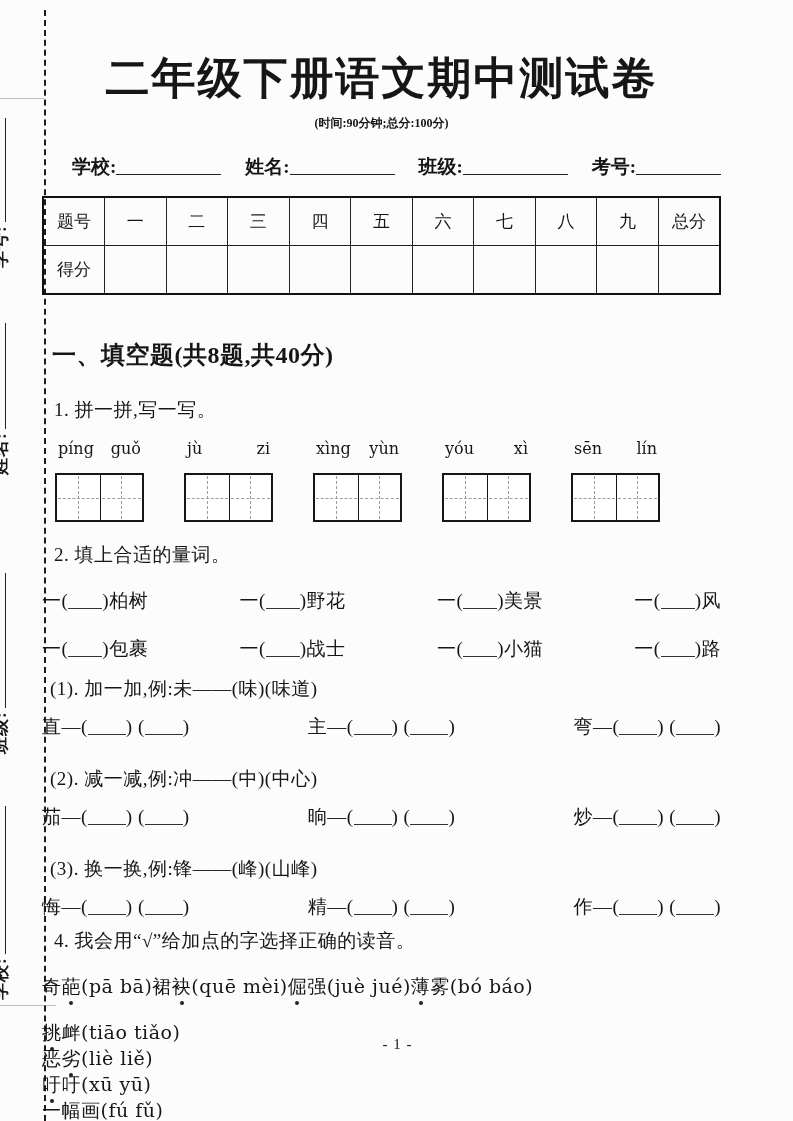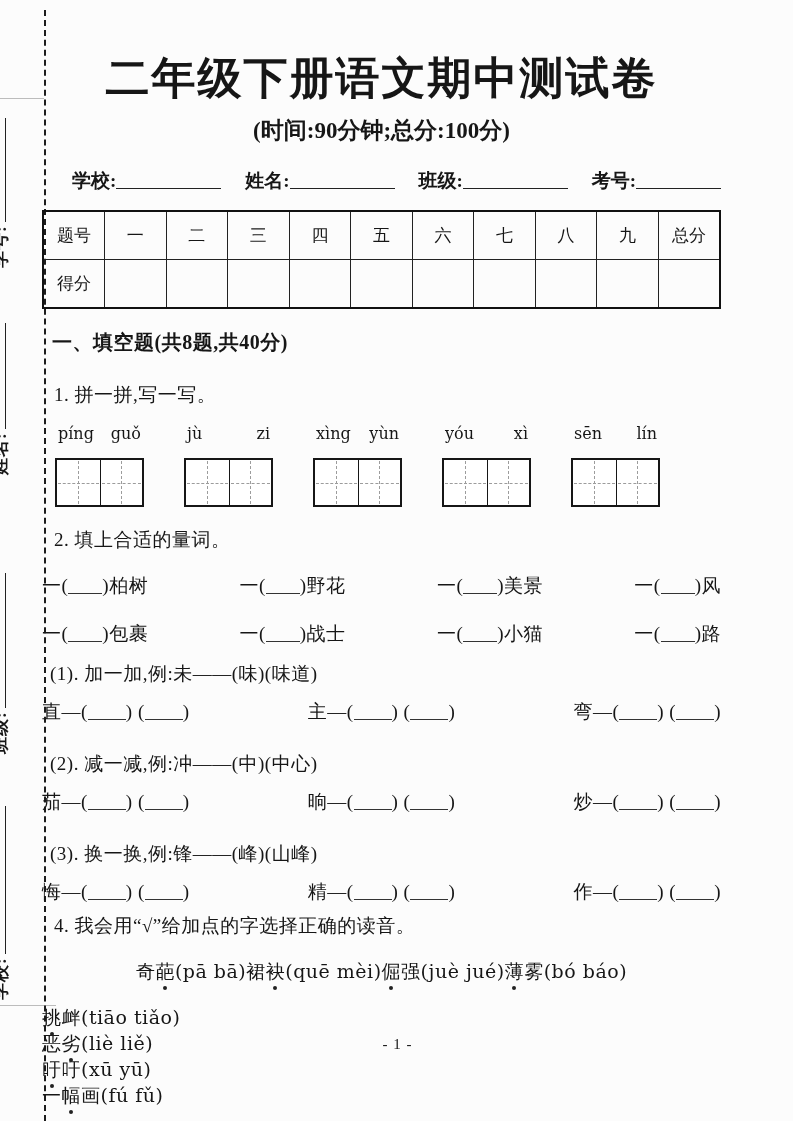--- a/index.html
+++ b/index.html
@@ -15,47 +15,47 @@
   .side-field{
     position:absolute;left:12px;height:22px;line-height:22px;white-space:nowrap;
     transform:rotate(-90deg);transform-origin:0 100%;
     font-size:17px;font-weight:bold;letter-spacing:1px;
   }
   .side-line{display:inline-block;border-bottom:1.6px solid #222;height:14px;margin-left:3px;}
 
   
   .content{position:absolute;left:42px;top:0;width:679px;}
   .title{text-align:center;font-size:44px;font-weight:bold;letter-spacing:2px;margin:54px 0 0 0;line-height:1.12;}
-  .subtitle{text-align:center;font-size:23px;font-weight:bold;margin-top:12px;}
+  .subtitle{text-align:center;font-size:12px;font-weight:bold;margin-top:12px;}
   .hfields{display:flex;justify-content:space-between;align-items:flex-end;margin-top:22px;padding-left:30px;font-size:19px;font-weight:bold;}
   .hline{display:inline-block;border-bottom:1.6px solid #222;height:15px;vertical-align:-2px;}
 
   table.score{border-collapse:collapse;table-layout:fixed;width:100%;margin-top:16px;font-size:17px;border:2px solid #111;}
   table.score td{border:1.2px solid #222;height:31px;text-align:center;padding:8px;}
 
-  .section{font-size:20px;font-weight:bold;margin-top:20px;padding-left:10px;letter-spacing:.5px;}
+  .section{font-size:24px;font-weight:bold;margin-top:44px;padding-left:10px;letter-spacing:.5px;}
   .qtext{font-size:19px;margin-top:26px;padding-left:12px;letter-spacing:.5px;}
 
   .py-grid-row{display:flex;margin-top:16px;padding-left:13px;}
   .pg-col{width:89px;margin-right:40px;flex:none;}
   .py{display:flex;justify-content:space-between;padding:0 3px;font-size:16px;margin-bottom:15px;font-family:"DejaVu Serif","Liberation Serif",serif;}
   .tian{display:flex;border:2px solid #161616;width:89px;box-sizing:border-box;background:#fff;}
   .cell{width:50%;height:45px;position:relative;box-sizing:border-box;}
   .cell + .cell{border-left:1.6px solid #161616;}
   .cell::before{content:"";position:absolute;left:50%;top:1px;bottom:1px;border-left:1px dashed #9c9c9c;}
   .cell::after{content:"";position:absolute;top:50%;left:1px;right:1px;border-top:1px dashed #9c9c9c;}
 
   .item-row{display:flex;justify-content:space-between;font-size:19px;margin-top:22px;letter-spacing:.5px;}
   .item-row.tight{margin-top:12px;}
   .blank{display:inline-block;width:34px;border-bottom:1.3px solid #333;height:15px;vertical-align:-2px;}
   .blank.w{width:38px;}
   .example{font-size:19px;margin-top:26px;padding-left:8px;letter-spacing:.5px;}
   .example.first{margin-top:14px;}
 
-  .q4-row{display:flex;justify-content:center;font-size:19px;margin-top:20px;letter-spacing:.5px;}
+  .q4-row{display:flex;justify-content:flex-start;font-size:19px;margin-top:20px;letter-spacing:.5px;}
   .q4-row.second{margin-top:20px;flex-direction:column;}
   .dotchar{position:relative;display:inline-block;}
   .dotchar::after{content:"";position:absolute;left:50%;bottom:-5px;width:4px;height:4px;margin-left:-2px;background:#222;border-radius:50%;}
   .pron{font-family:"DejaVu Serif","Liberation Serif",serif;}
 
   .pagenum{position:absolute;left:58px;width:679px;top:1036px;text-align:center;font-size:15px;letter-spacing:1px;}
 </style>
 </head>
 <body>
 

